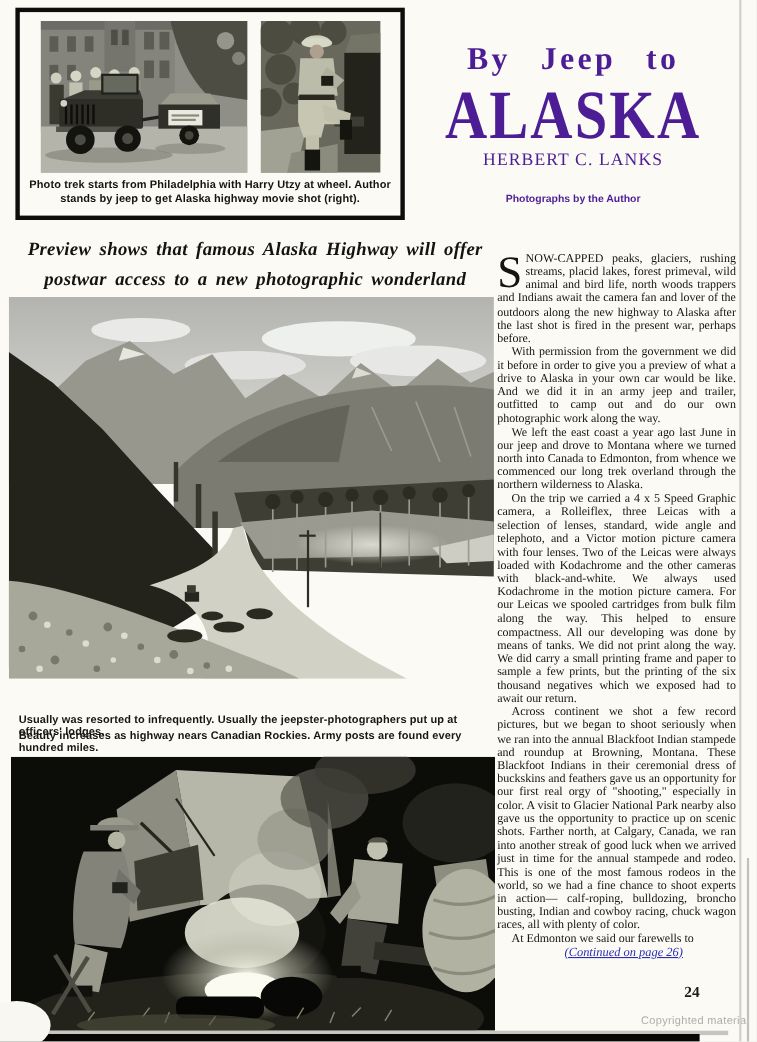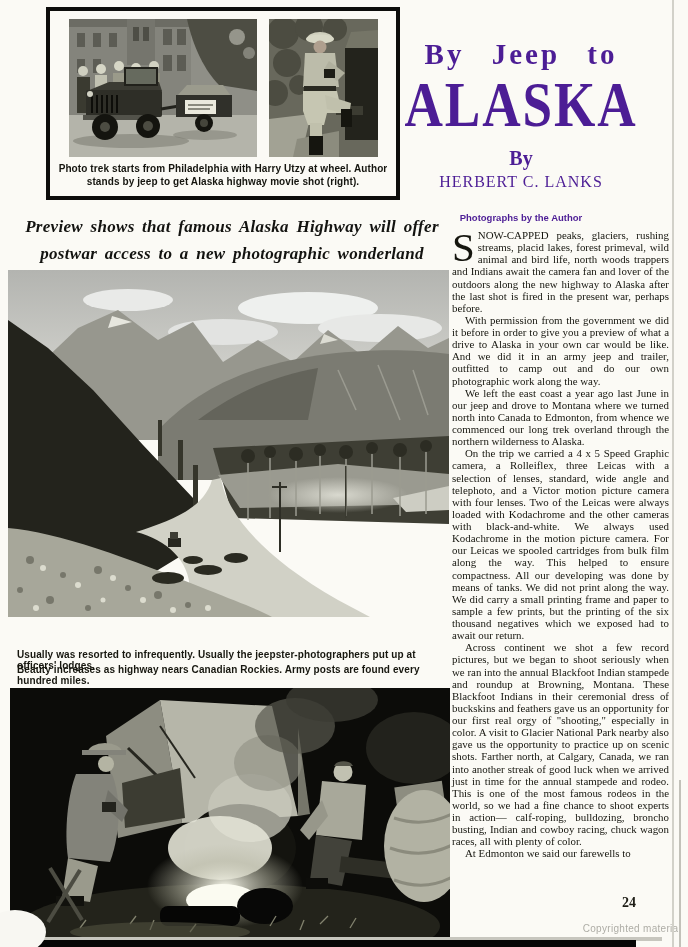--- a/index.html
+++ b/index.html
@@ -1,20 +1,20 @@
 <!DOCTYPE html>
 <html><head>
 <meta charset="utf-8">
 <style>
   html,body{margin:0;padding:0;background:#e8e7e2;}
   .page{position:relative;width:688px;height:947px;background:#fbfaf5;overflow:hidden;
         font-family:"Liberation Serif",serif;color:#16160f;}
   
   .photo-box{position:absolute;left:14px;top:7px;width:354px;height:193px;
-             border:4px solid #0d0d0b;box-sizing:border-box;background:#fbfaf5;margin-left:32px;}
+             border:4px solid #0d0d0b;box-sizing:border-box;background:#fbfaf5;}
   .box-photos{position:absolute;left:0;top:8px;width:100%;display:flex;justify-content:center;gap:12px;}
   .box-photo{display:block;}
   .box-caption{position:absolute;left:6px;right:6px;top:152px;text-align:center;
                font-family:"Liberation Sans",sans-serif;font-size:10px;line-height:12.5px;
                font-weight:700;color:#15150f;letter-spacing:.1px;}
   .box-caption .rest{font-weight:600;}
   
   .masthead{position:absolute;left:372px;top:38px;width:298px;text-align:center;color:#4c1d95;}
   .title1{font-size:29px;font-weight:700;letter-spacing:3px;word-spacing:17px;line-height:32px;}
   .title2{font-size:56px;font-weight:700;letter-spacing:2px;line-height:60px;
@@ -161,21 +161,20 @@
         <rect x="40" y="117" width="14" height="19" fill="#15150f"></rect>
       </svg>
     </div>
     <div class="box-caption"><b>Photo trek</b><span class="rest"> starts from Philadelphia with Harry Utzy at wheel. Author stands by jeep to get Alaska highway movie shot (right).</span>
     </div>
   </div>
 
   <div class="masthead">
     <div class="title1">By Jeep to</div>
     <div class="title2">ALASKA</div>
-    <div class="by-word">By</div>
     <div class="by-name">HERBERT C. LANKS</div>
     <div class="by-credit">Photographs by the Author</div>
   </div>
 
   <div class="lead">
     <div>Preview shows that famous Alaska Highway will offer</div>
     <div>postwar access to a new photographic wonderland</div>
   </div>
 
   <div class="photo ph-highway">
@@ -348,20 +347,21 @@
     </svg>
   </div>
 
   <div class="column">
     <p class="first"><span class="dropcap">S</span><span>NOW-CAPPED peaks, glaciers, rushing streams, placid lakes, forest primeval, wild animal and bird life, north woods trappers and Indians await the camera fan and lover of the outdoors along the new highway to Alaska after the last shot is fired in the present war, perhaps before.</span></p>
     <p>With permission from the government we did it before in order to give you a preview of what a drive to Alaska in your own car would be like.  And we did it in an army jeep and trailer, outfitted to camp out and do our own photographic work along the way.</p>
     <p>We left the east coast a year ago last June in our jeep and drove to Montana where we turned north into Canada to Edmonton, from whence we commenced our long trek overland through the northern wilderness to Alaska.</p>
     <p>On the trip we carried a 4 x 5 Speed Graphic camera, a Rolleiflex, three Leicas with a selection of lenses, standard, wide angle and telephoto, and a Victor motion picture camera with four lenses.  Two of the Leicas were always loaded with Kodachrome and the other cameras with black-and-white.  We always used Kodachrome in the motion picture camera. For our Leicas we spooled cartridges from bulk film along the way.  This helped to ensure compactness.  All our developing was done by means of tanks. We did not print along the way.  We did carry a small printing frame and paper to sample a few prints, but the printing of the six thousand negatives which we exposed had to await our return.</p>
     <p>Across continent we shot a few record pictures, but we began to shoot seriously when we ran into the annual Blackfoot Indian stampede and roundup at Browning, Montana.  These Blackfoot Indians in their ceremonial dress of buckskins and feathers gave us an opportunity for our first real orgy of "shooting," especially in color.  A visit to Glacier National Park nearby also gave us the opportunity to practice up on scenic shots.  Farther north, at Calgary, Canada, we ran into another streak of good luck when we arrived just in time for the annual stampede and rodeo.  This is one of the most famous rodeos in the world, so we had a fine chance to shoot experts in action— calf-roping, bulldozing, broncho busting, Indian and cowboy racing, chuck wagon races, all with plenty of color.</p>
     <p>At Edmonton we said our farewells to</p>
+    <p class="continued"><a href="#">(Continued on page 26)</a></p>
   </div>
 
   <div class="pagenum">24</div>
   <div class="watermark">Copyrighted material</div>
   <div class="edge-right"></div>
   <div class="edge-right2"></div>
   <div class="bottom-gray"></div>
   <div class="bottom-bar"></div>
   <div class="corner-blob"></div>
 

